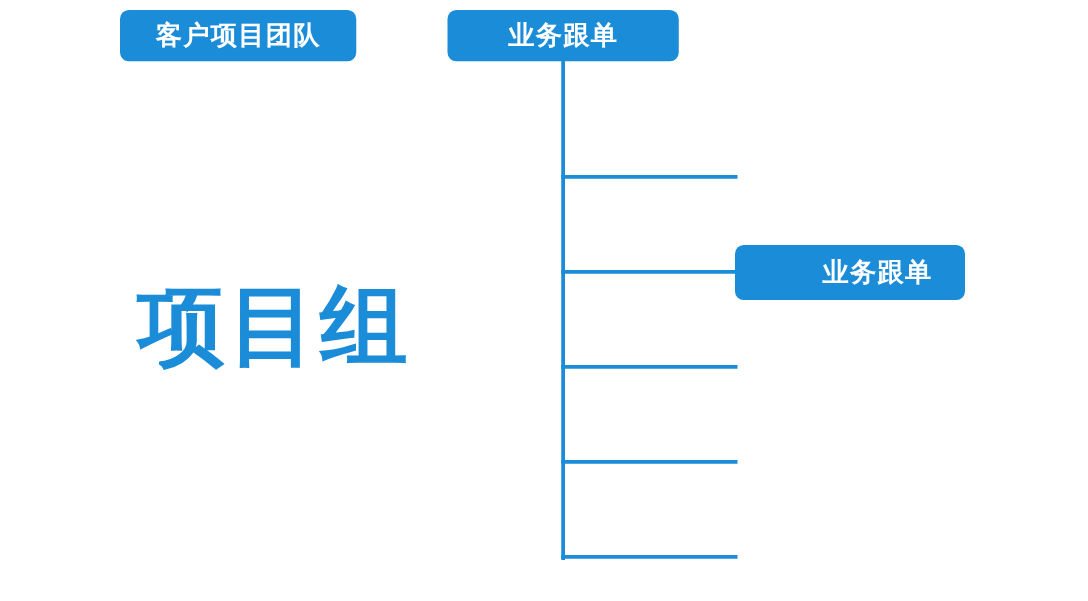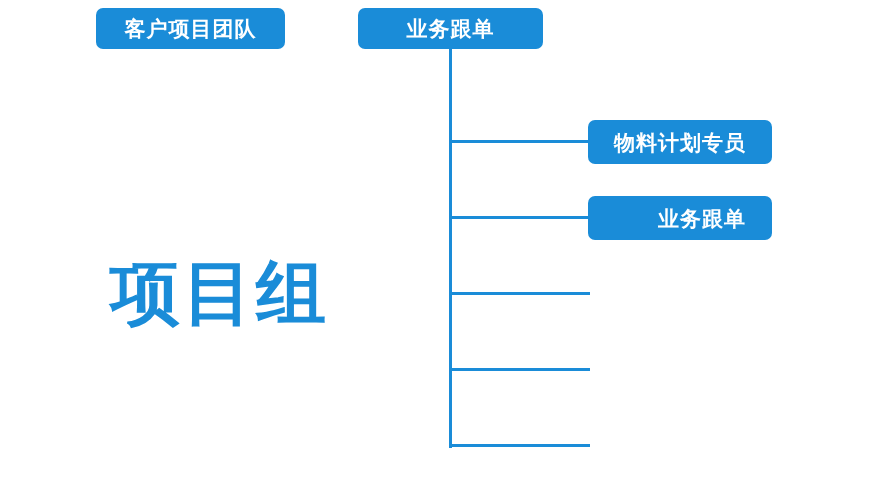--- a/index.html
+++ b/index.html
@@ -92,40 +92,38 @@
     position: absolute;
     left: 110px;
     top: 226px;
     font-size: 70px;
     font-weight: bold;
     color: #1a8cd8;
     letter-spacing: 3px;
     line-height: 1;
     white-space: nowrap;
     user-select: none;
-    margin-top: 32px;
   }
 </style>
 </head>
 <body>
 
 <div id="org-chart">
 
   <div class="conn trunk"></div>
   <div class="conn branch branch-0"></div>
   <div class="conn branch branch-1"></div>
   <div class="conn branch branch-2"></div>
   <div class="conn branch branch-3"></div>
   <div class="conn branch branch-4"></div>
 
   <div class="node-box node-client">客户项目团队</div>
 
   <div class="node-box node-pm">业务跟单</div>
 
-  <div class="node-box node-child child-0">物料计划专员</div>
 
   <div class="node-box node-child child-1">业务跟单</div>
 
 
 
 
   <div class="group-title">项目组</div>
 
 </div>
 

